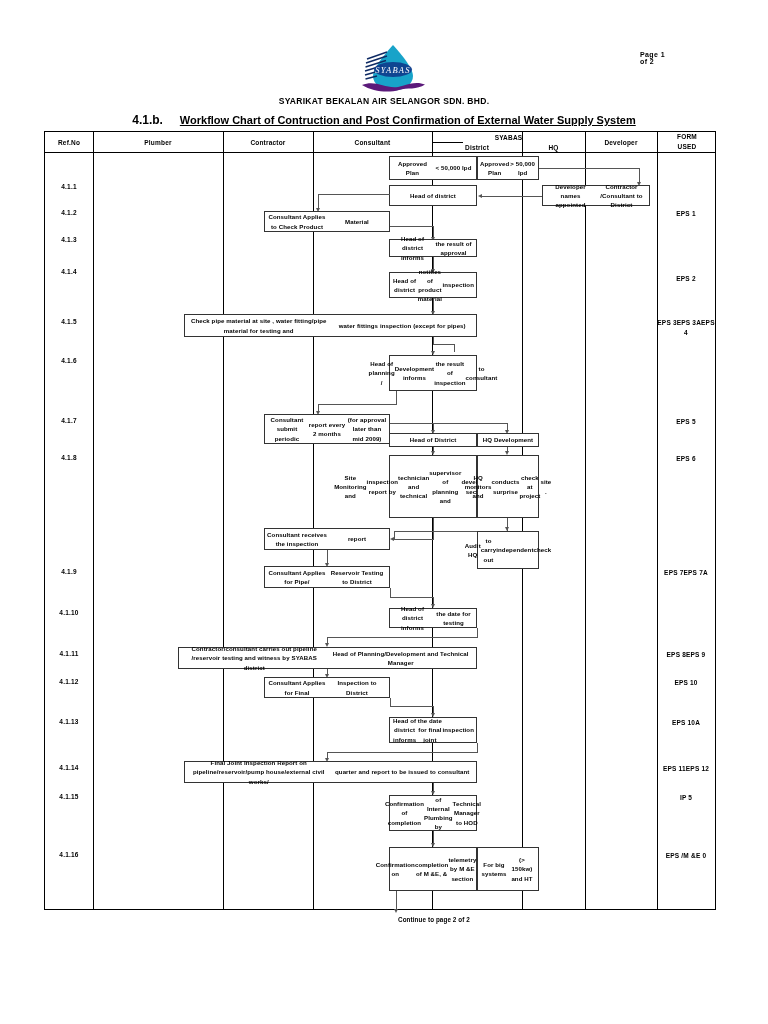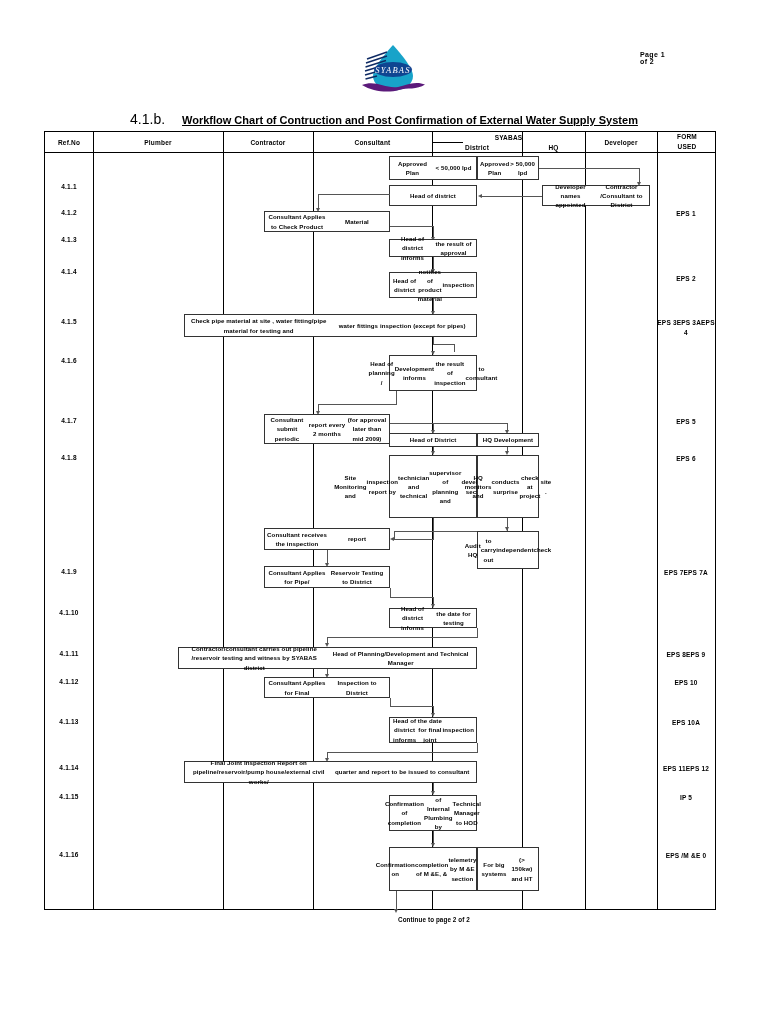--- a/index.html
+++ b/index.html
@@ -21,21 +21,21 @@
   .logo{
     position:absolute;left:357px;top:42px;width:72px;height:52px;
   }
   .company{
     position:absolute;left:0;top:96px;width:768px;text-align:center;
     font-size:8.5px;font-weight:bold;letter-spacing:.3px;
   }
   .title-line{
     position:absolute;left:0;top:110px;width:768px;text-align:center;
   }
-  .title-line .num{font-size:14px;font-weight:normal;}
+  .title-line .num{font-size:12px;font-weight:bold;}
   .title-line .ttl{font-size:11px;font-weight:bold;text-decoration:underline;}
 
   
   .grid{
     position:absolute;left:44px;top:131px;
     width:672px;height:779px;
     border:1px solid #000;
     box-sizing:border-box;
   }
   .vline{position:absolute;top:0;bottom:0;width:1px;background:#000;}
@@ -113,20 +113,21 @@
           <path d="M8 33 L22 29"></path>
           <path d="M8.5 37 L20 34"></path>
         </g>
         <ellipse cx="36" cy="27.5" rx="19" ry="7.5" fill="#0f3d8c" opacity="0.92"></ellipse>
         <text x="36" y="30.5" font-family="Liberation Serif, serif" font-size="8.5" font-style="italic" fill="#ffffff" text-anchor="middle" letter-spacing="1.2">SYABAS</text>
         <path d="M5 43 C20 37 30 49 45 44 C55 40.5 62 40 68 42.5 C60 48 50 45.5 42 48 C32 51 16 50 5 43 Z" fill="#5b1a7a"></path>
       </g>
     </svg>
   </div>
 
+  <div class="company">SYARIKAT BEKALAN AIR SELANGOR SDN. BHD.</div>
 
   <div class="title-line">
     <span class="num">4.1.b.</span>
     <span style="display:inline-block;width:8px"></span>
     <span class="ttl">Workflow Chart of Contruction and Post Confirmation of External Water Supply System</span>
   </div>
 
   <div class="grid">
 
     <div class="vline" style="left:48px;"></div>

